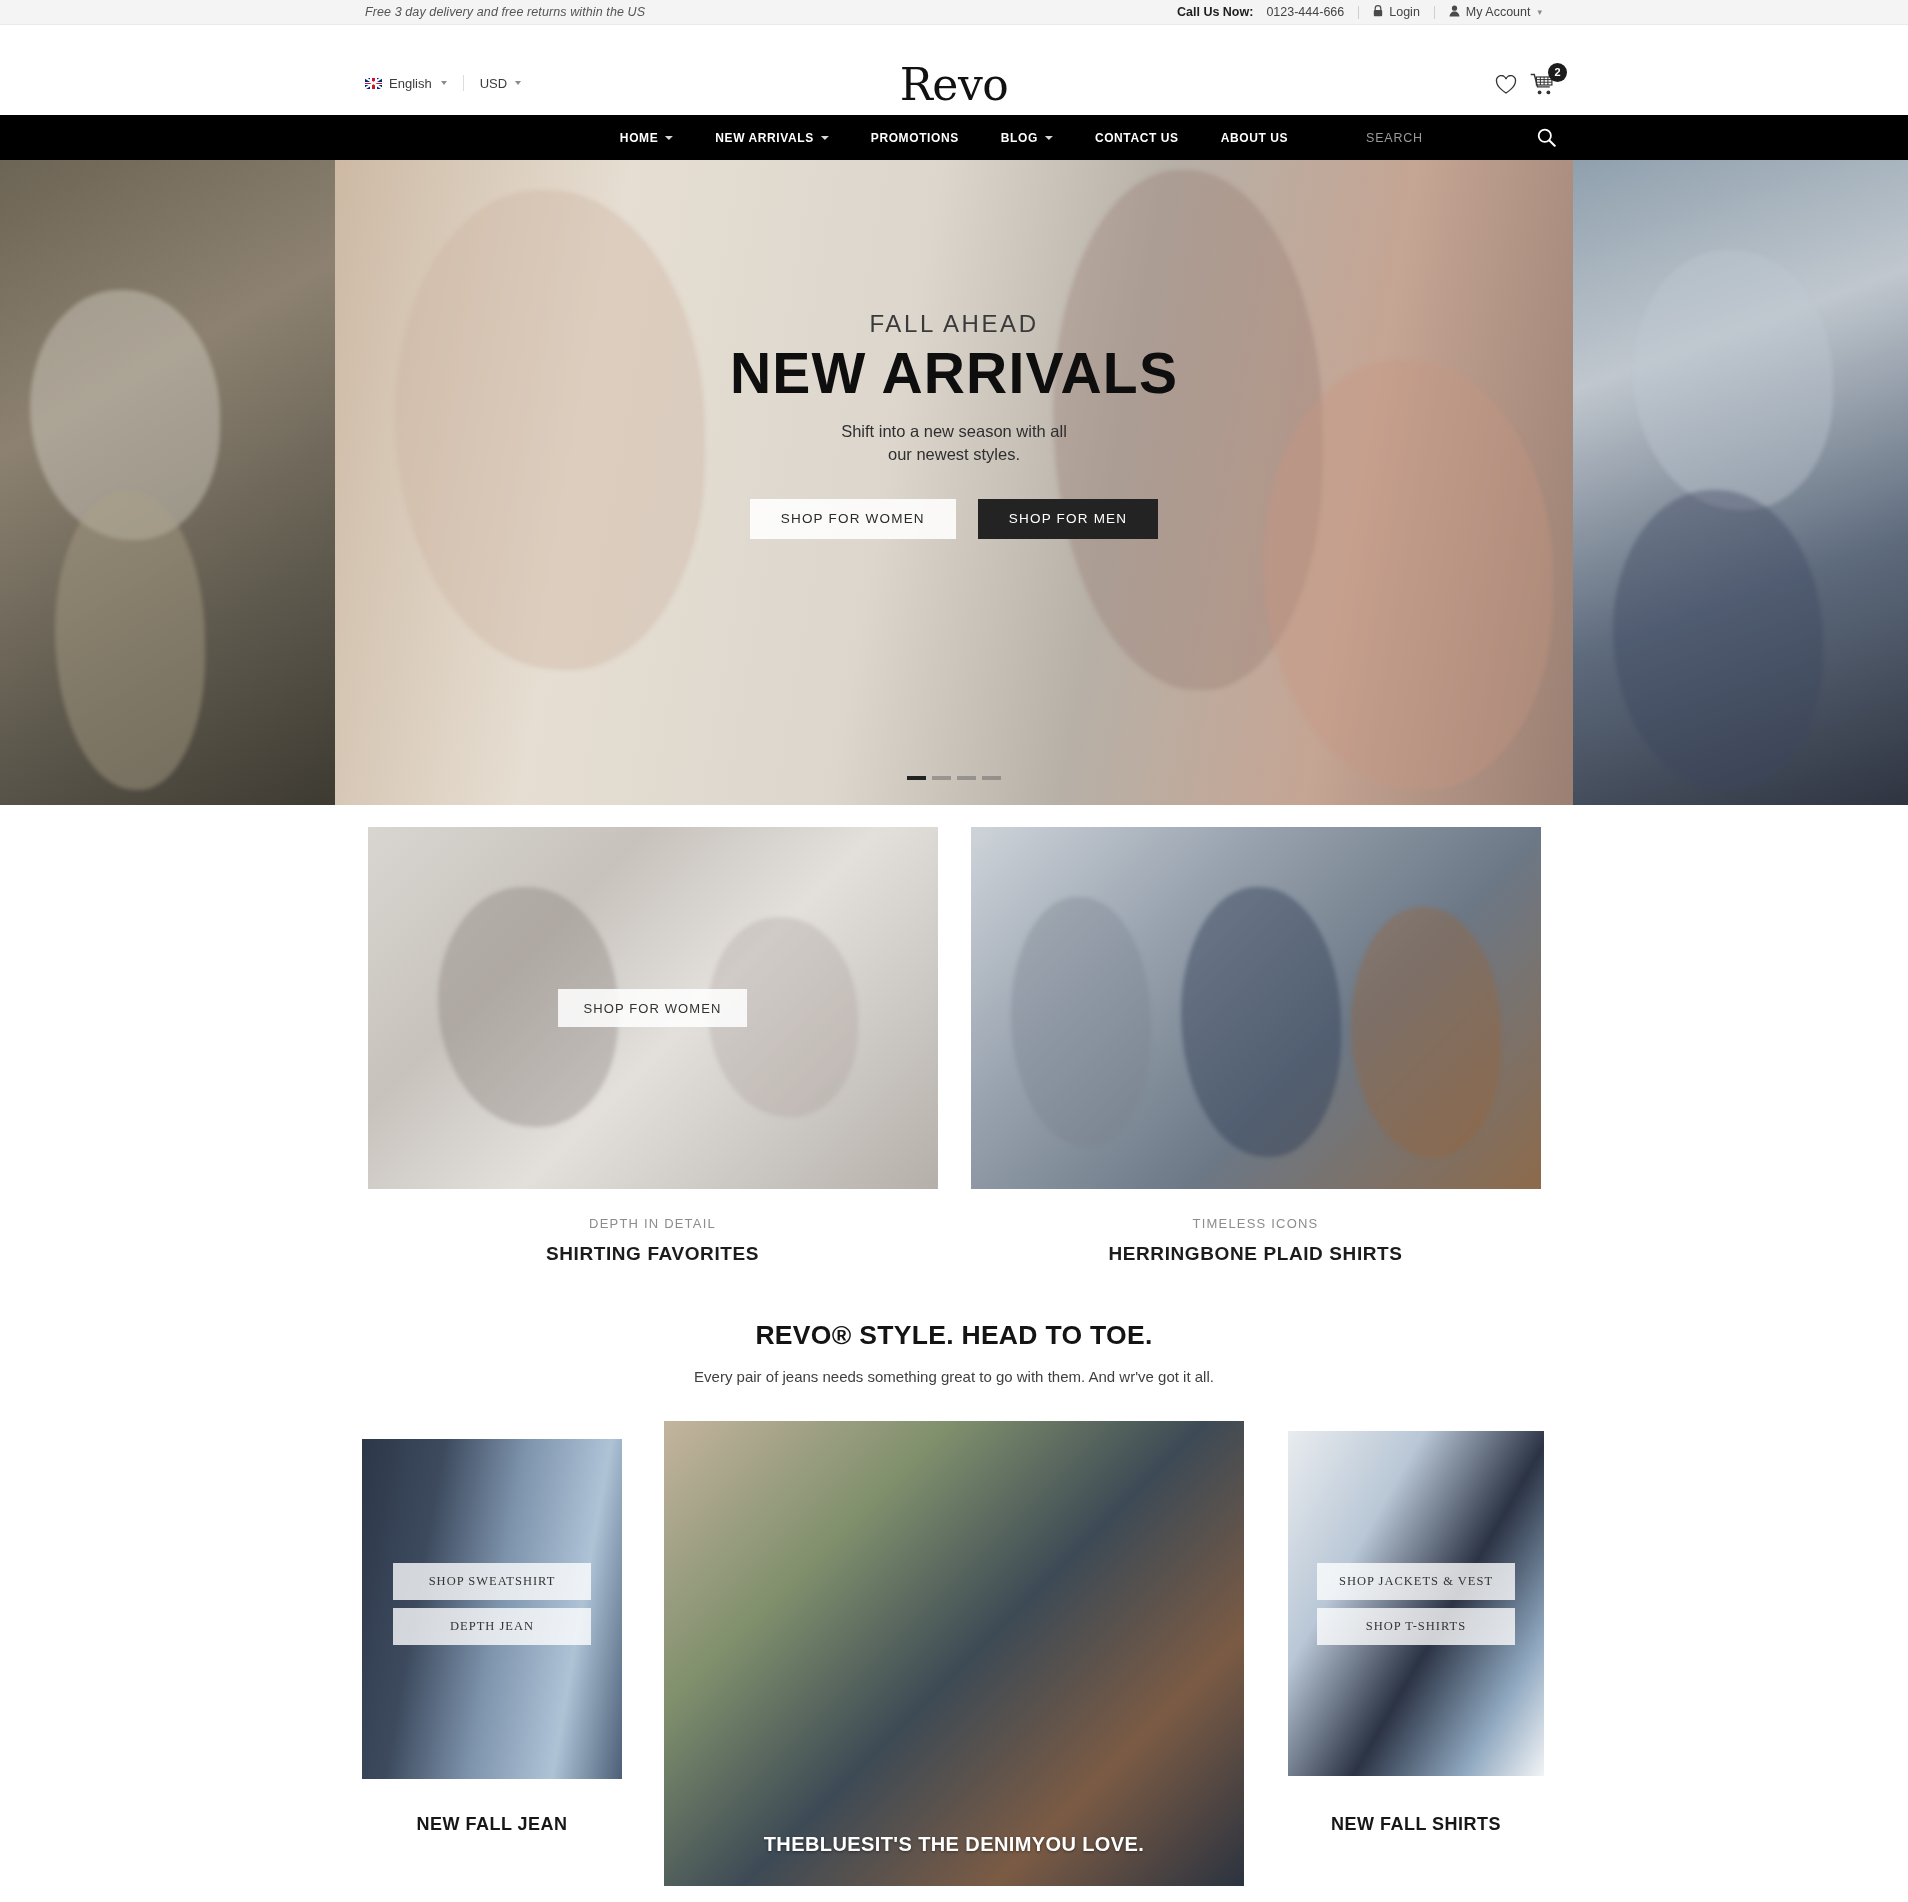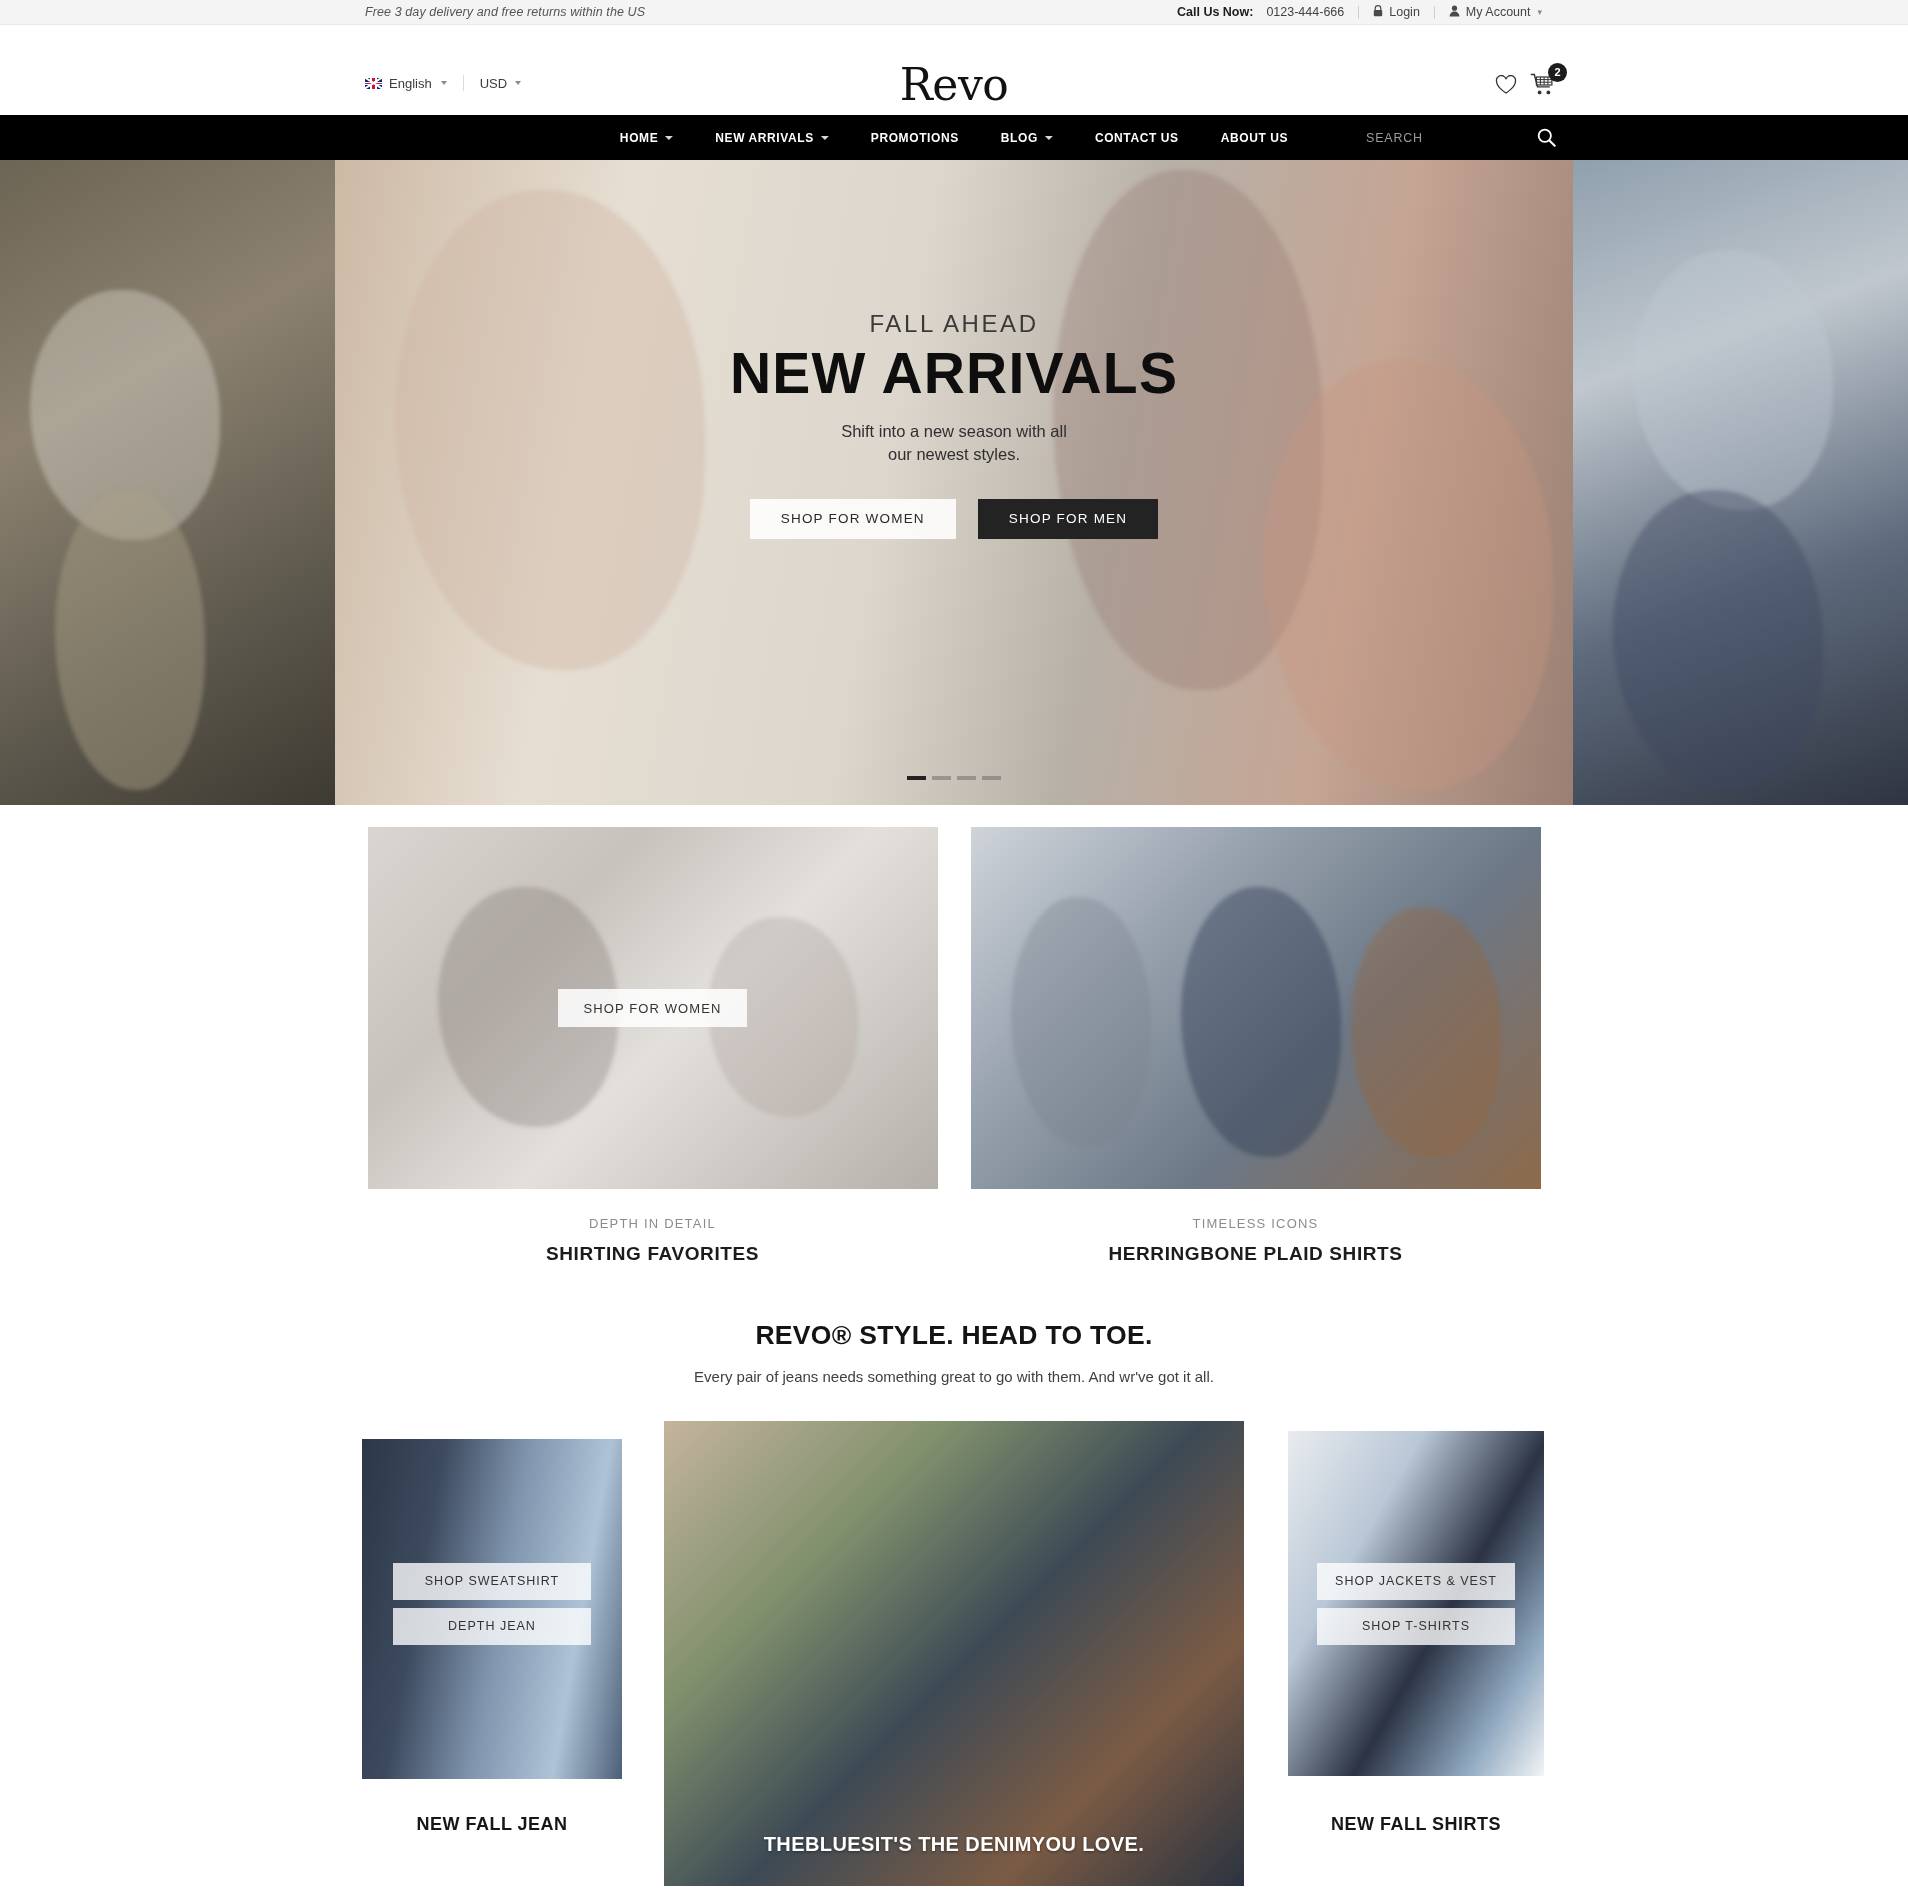--- a/index.html
+++ b/index.html
@@ -371,21 +371,21 @@
   .stack-btn {
     background: rgba(255,255,255,.78);
     border: none;
     height: 37px;
     min-width: 198px;
     padding: 0 18px;
     font-size: 12.5px;
     color: #333;
     letter-spacing: 1px;
     cursor: pointer;
-    font-family: Liberation Sans, sans-serif;
+    font-family: Liberation Serif, serif;
     white-space: nowrap;
   }
   .trip-label {
     text-align: center;
     font-size: 18px;
     font-weight: bold;
     color: #171717;
     letter-spacing: .5px;
     margin-top: 28px;
   }

